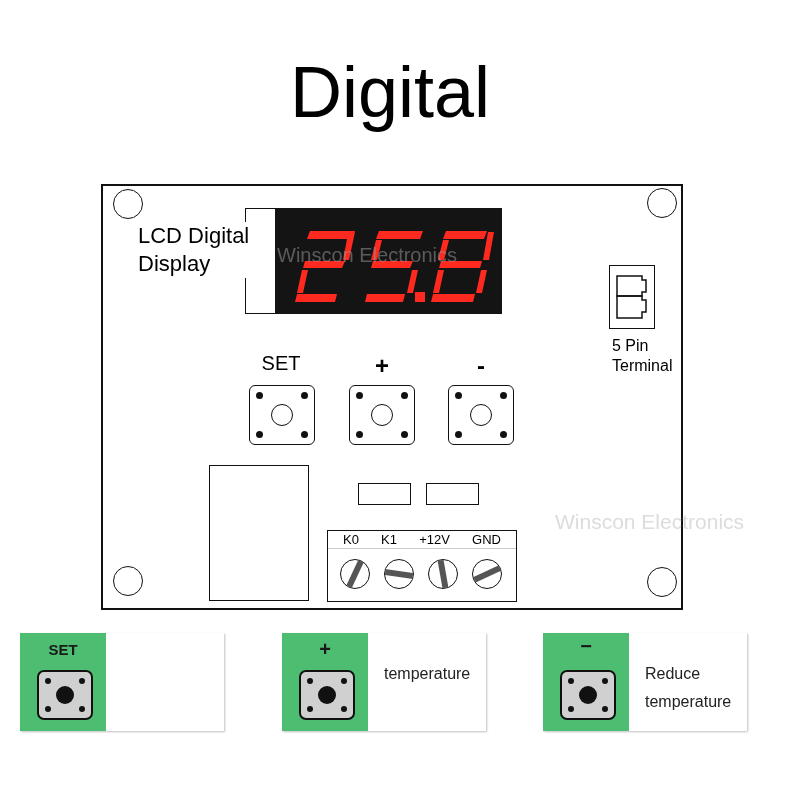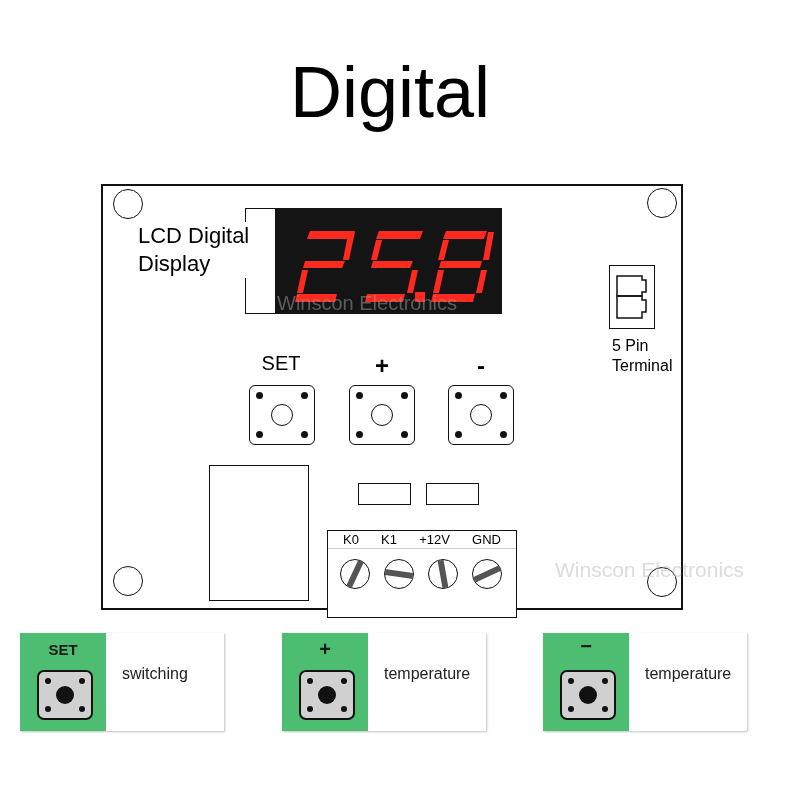--- a/index.html
+++ b/index.html
@@ -24,39 +24,39 @@
   }
   .lcd-label {
     position: absolute; left: 138px; top: 222px; font-size: 22px; line-height: 28px; background: #fff;
   }
   .lcd {
     position: absolute; left: 275px; top: 208px; width: 227px; height: 106px; background: #141414;
   }
   .lcd svg { position: absolute; left: 0; top: 0; }
 
   .watermark {
-    position: absolute; color: rgba(180,180,180,0.45); font-size: 20px; white-space: nowrap; margin-top: 48px;
+    position: absolute; color: rgba(180,180,180,0.45); font-size: 20px; white-space: nowrap;
   }
 
   .terminal2 {
     position: absolute; left: 609px; top: 265px; width: 46px; height: 64px; border: 1.5px solid #111; background: #fff;
   }
   .term2-label { position: absolute; left: 612px; top: 336px; font-size: 16px; line-height: 20px; }
 
   .btn-label { position: absolute; font-size: 20px; text-align: center; width: 70px; }
   .tact {
     position: absolute; width: 66px; height: 60px; border: 1.5px solid #111; border-radius: 6px; background: #fff;
   }
   .tact .dot { position: absolute; width: 7px; height: 7px; border-radius: 50%; background: #111; }
   .tact .center { position: absolute; left: 21px; top: 18px; width: 22px; height: 22px; border: 1.5px solid #111; border-radius: 50%; }
 
   .relay { position: absolute; left: 209px; top: 465px; width: 100px; height: 136px; border: 1.5px solid #111; background: #fff; }
   .led-rect { position: absolute; top: 483px; width: 53px; height: 22px; border: 1.5px solid #111; background: #fff; }
 
-  .screwblock { position: absolute; left: 327px; top: 530px; width: 190px; height: 88px; border: 1.5px solid #111; background: #fff; }
+  .screwblock { position: absolute; left: 327px; top: 530px; width: 190px; height: 72px; border: 1.5px solid #111; background: #fff; }
   .screwblock .hdr { position: absolute; left: 0; top: 0; width: 100%; height: 18px; border-bottom: 1px solid #ccc; display: flex; justify-content: space-around; font-size: 13px; line-height: 18px; padding: 0 4px; }
   .screw { position: absolute; top: 28px; width: 30px; height: 30px; border: 1.5px solid #111; border-radius: 50%; overflow: hidden; background: #fff; }
   .screw .slot { position: absolute; left: 50%; top: 50%; width: 34px; height: 6px; background: #555; transform-origin: center; margin-left: -17px; margin-top: -3px; }
 
   .legend { position: absolute; top: 633px; height: 98px; display: flex; box-shadow: 1px 1px 2px rgba(0,0,0,0.25); }
   .legend .green { width: 86px; height: 98px; background: #4dbd72; position: relative; }
   .legend .green .sym { position: absolute; left: 0; width: 86px; text-align: center; top: 8px; font-size: 15px; font-weight: bold; color: #1a1a1a; }
   .legend .green .btn {
     position: absolute; left: 17px; top: 37px; width: 56px; height: 50px; background: #d0d0d0; border: 2px solid #111; border-radius: 7px;
   }
@@ -180,21 +180,20 @@
     <div class="sym">SET</div>
     <div class="btn">
       <div class="d" style="left:6px; top:6px;"></div>
         <div class="d" style="right:6px; top:6px;"></div>
       <div class="d" style="left:6px; bottom:6px;"></div>
         <div class="d" style="right:6px; bottom:6px;"></div>
       <div class="c"></div>
     </div>
   </div>
   <div class="desc">
-    <div>switching</div>
   </div>
 </div>
 
 <div class="legend" style="left:282px;">
   <div class="green">
     <div class="sym" style="font-size:20px; top:5px;">+</div>
     <div class="btn">
       <div class="d" style="left:6px; top:6px;"></div>
         <div class="d" style="right:6px; top:6px;"></div>
       <div class="d" style="left:6px; bottom:6px;"></div>
@@ -212,15 +211,16 @@
     <div class="sym" style="font-size:20px; top:2px;">−</div>
     <div class="btn">
       <div class="d" style="left:6px; top:6px;"></div>
         <div class="d" style="right:6px; top:6px;"></div>
       <div class="d" style="left:6px; bottom:6px;"></div>
         <div class="d" style="right:6px; bottom:6px;"></div>
       <div class="c"></div>
     </div>
   </div>
   <div class="desc">
+    <div>Reduce</div>
     <div>temperature</div>
   </div>
 </div>
 
 </body></html>

